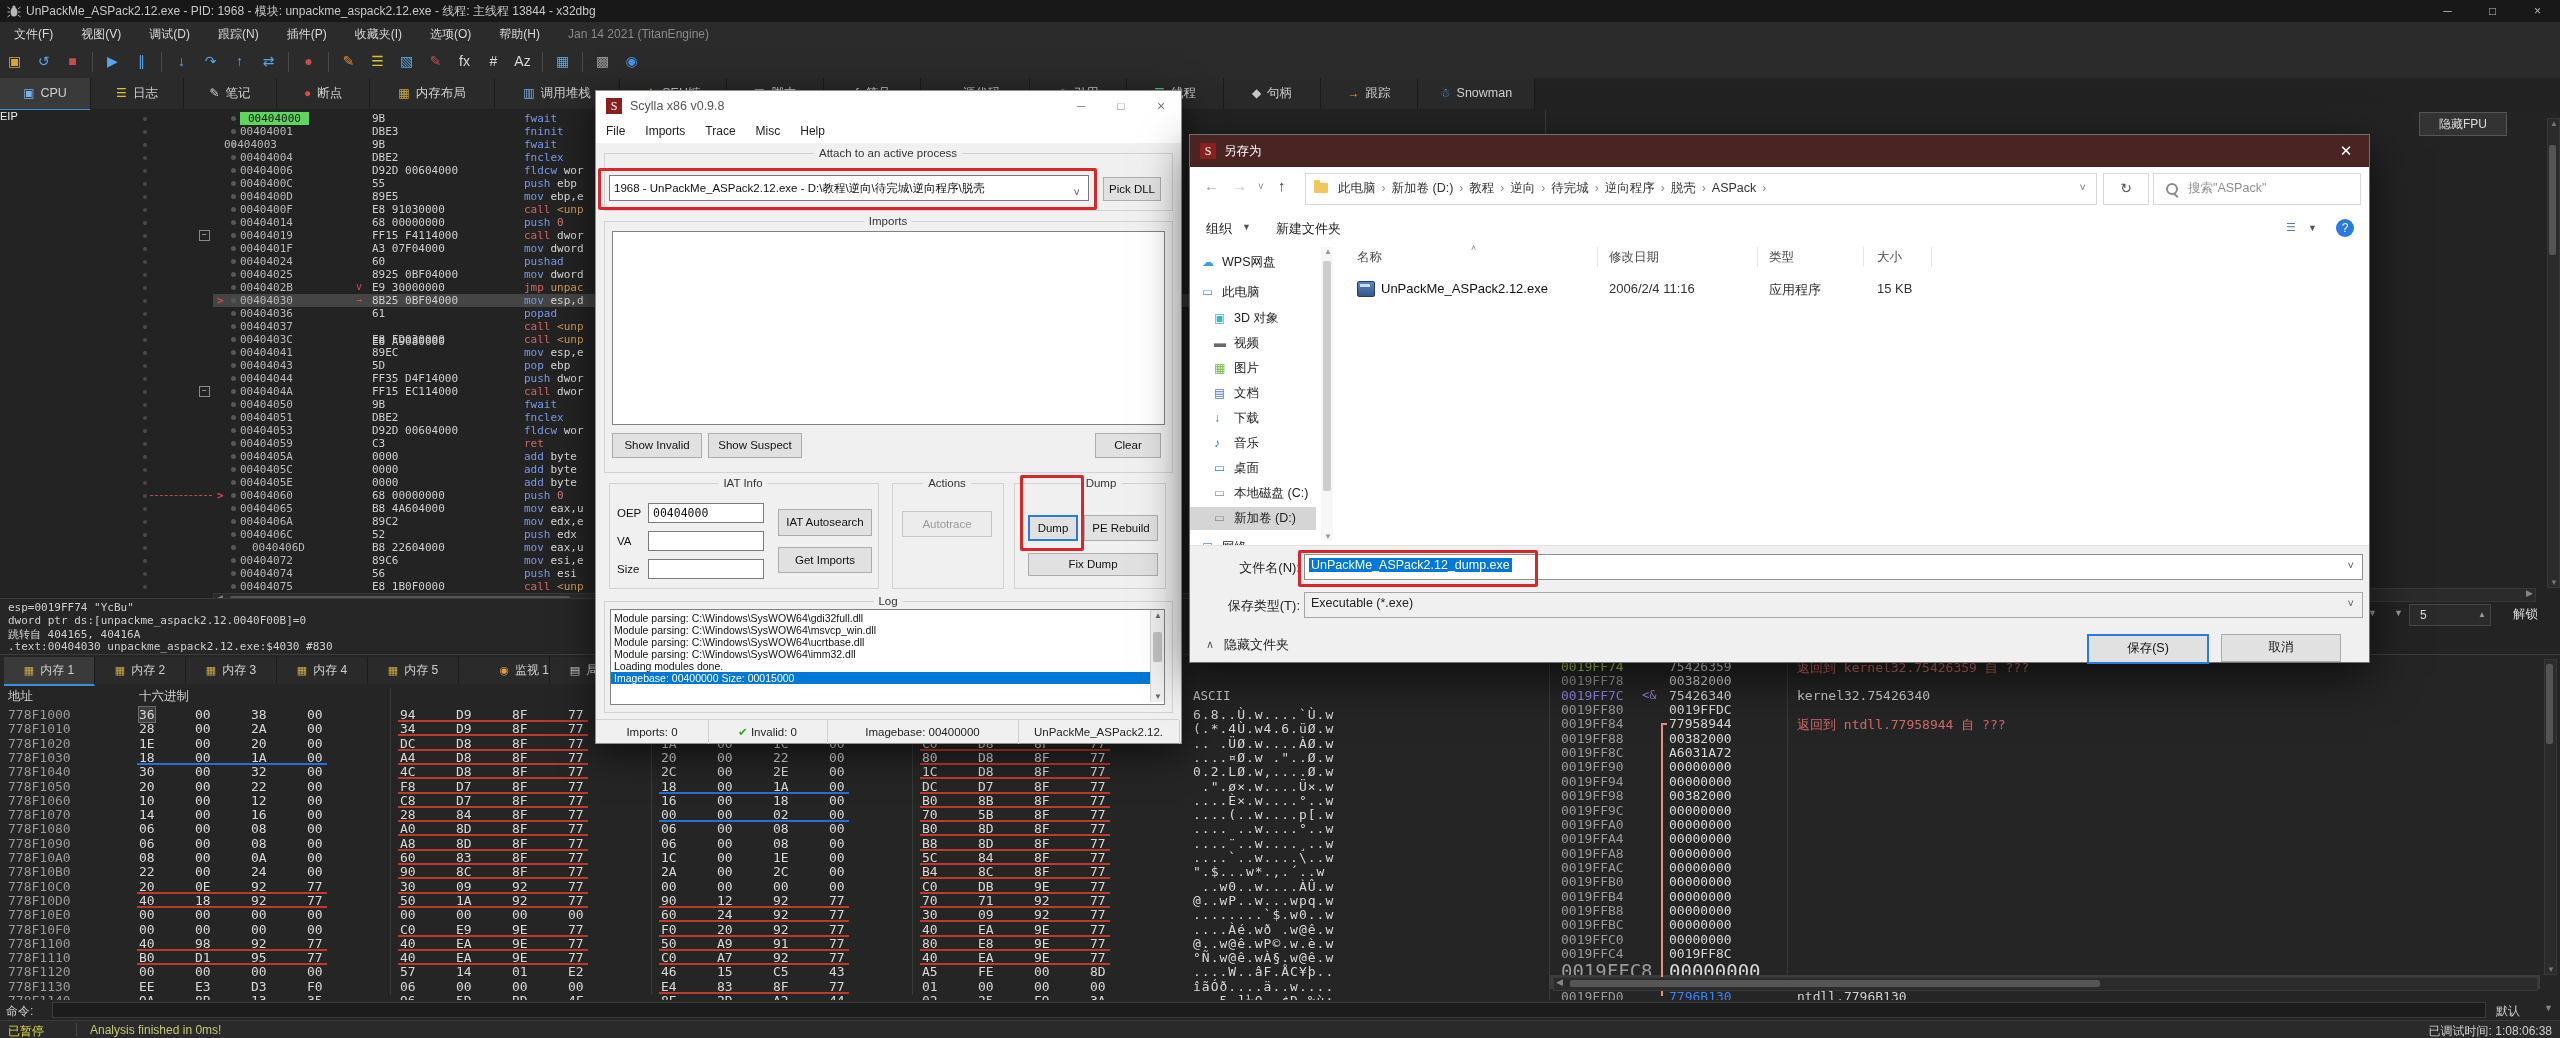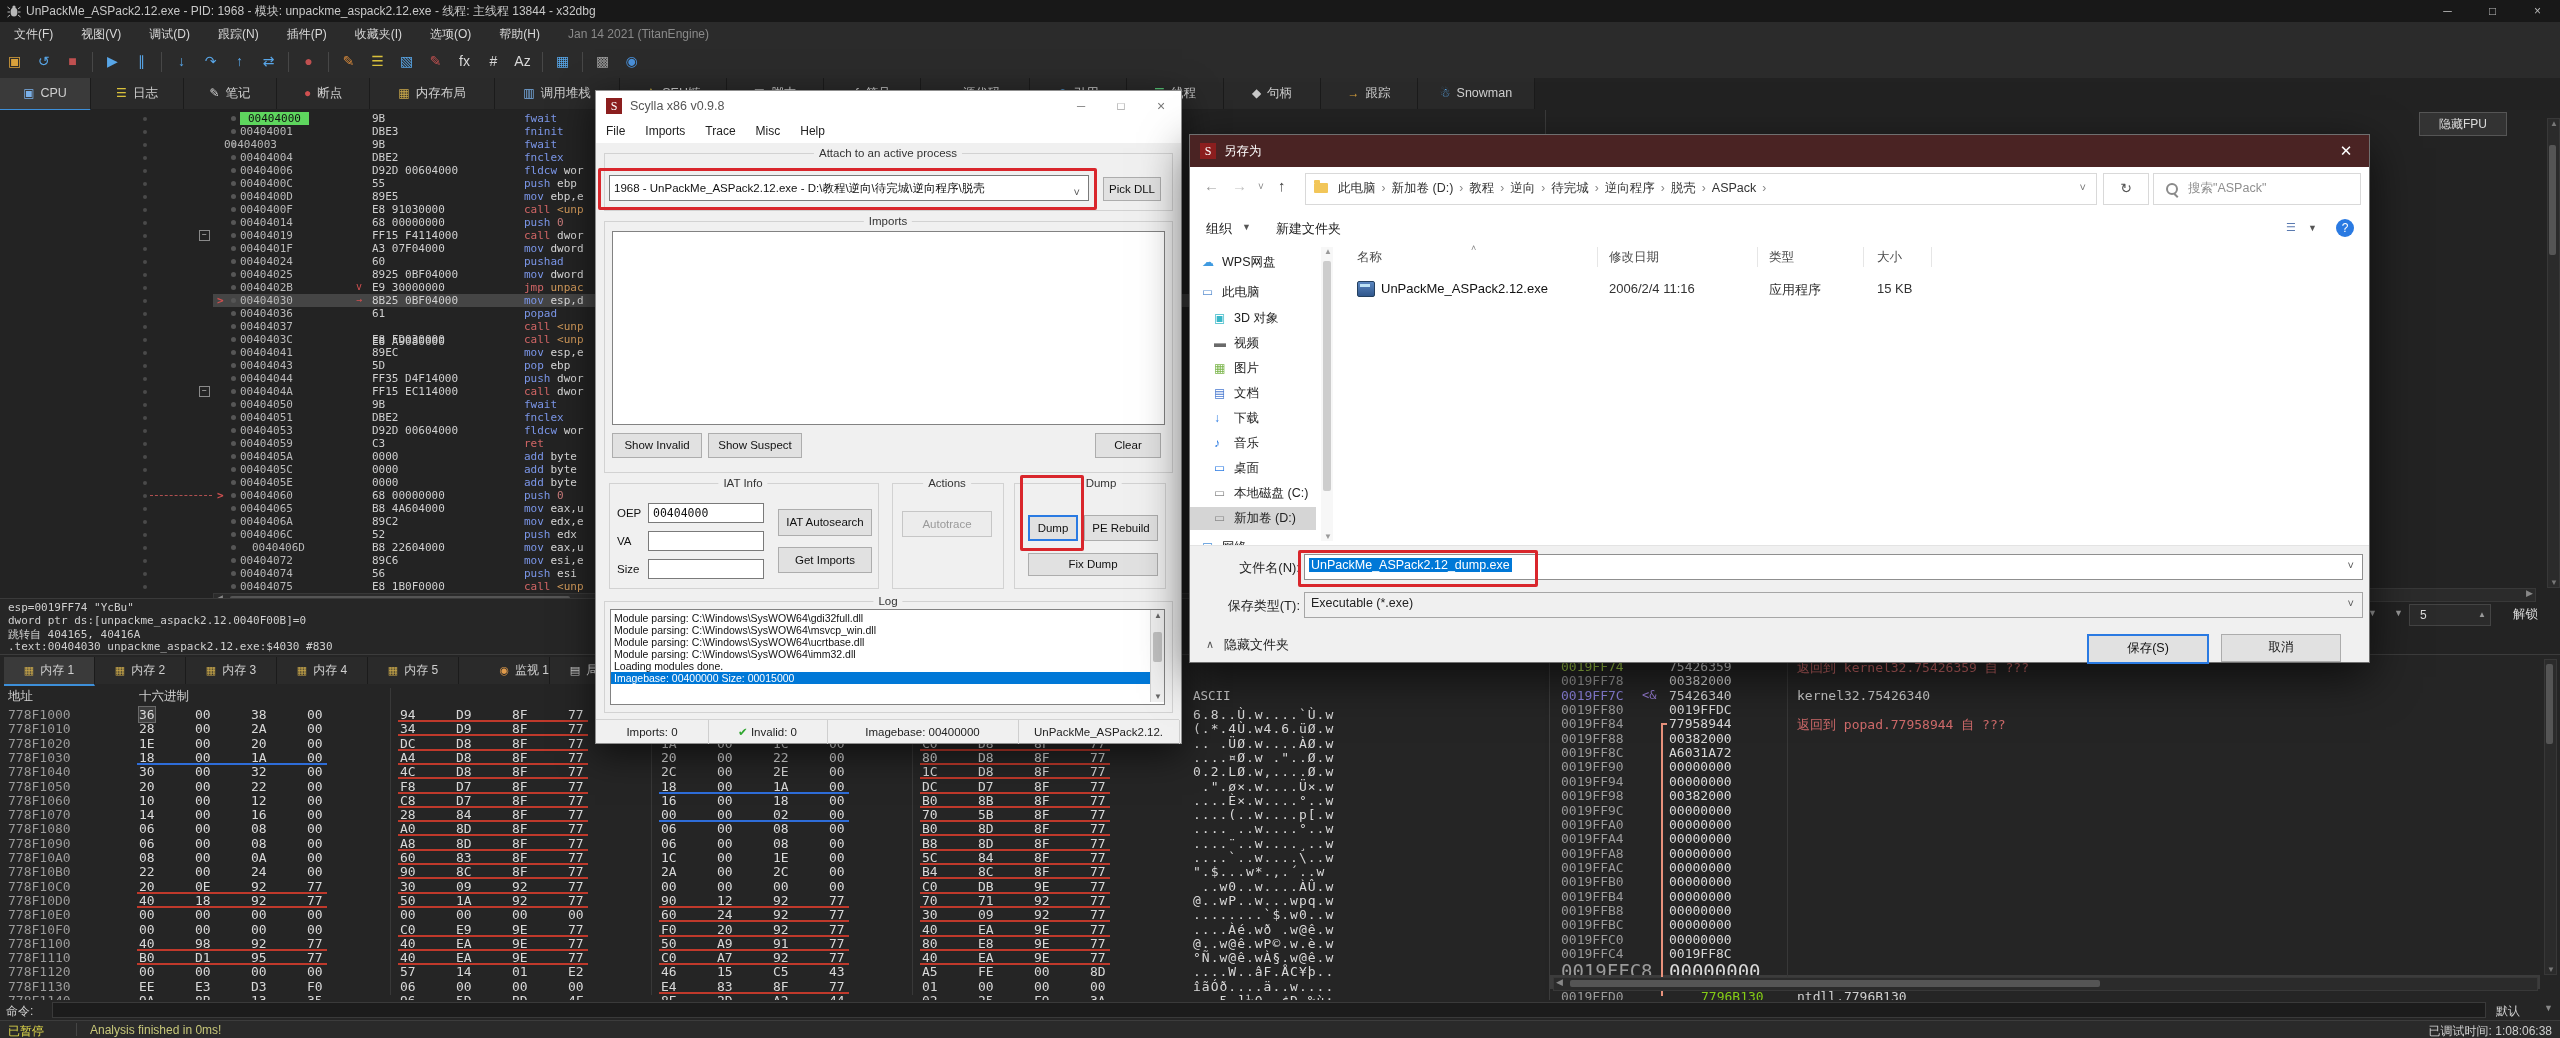--- a/index.html
+++ b/index.html
@@ -117,20 +117,21 @@
     <div class="vtab" style="left: 824px; width: 96px;"><span class="ic" style="color: rgb(224, 224, 224);">ƒ</span><span>符号</span></div>
     <div class="vtab" style="left: 921px; width: 108px;"><span class="ic" style="color: rgb(88, 166, 232);">≡</span><span>源代码</span></div>
     <div class="vtab" style="left: 1030px; width: 96px;"><span class="ic" style="color: rgb(88, 166, 232);">◎</span><span>引用</span></div>
     <div class="vtab" style="left: 1127px; width: 96px;"><span class="ic" style="color: rgb(88, 200, 120);">☰</span><span>线程</span></div>
     <div class="vtab" style="left: 1224px; width: 96px;"><span class="ic" style="color: rgb(200, 200, 200);">◆</span><span>句柄</span></div>
     <div class="vtab" style="left: 1321px; width: 96px;"><span class="ic" style="color: rgb(217, 161, 59);">→</span><span>跟踪</span></div>
     <div class="vtab" style="left: 1418px; width: 116px;"><span class="ic" style="color: rgb(88, 166, 232);">☃</span><span>Snowman</span></div>
   </div>
 
 <div class="abs" id="disasm">
+    <div style="left: 6px; top: 2px; color: rgb(240, 240, 240); font-size: 11px;">EIP</div>
     <div class="mono" style="position: absolute; left: 0px; top: 2px; width: 1545px; height: 13px; font-size: 11px;">
       <div class="dot abs" style="left: 143px; top: 5px; width: 4px; height: 4px; background: rgb(74, 74, 74);"></div>
       <div class="dot abs" style="left: 231px; top: 4px; width: 5px; height: 5px; background: rgb(86, 86, 86);"></div>
       <div style="position: absolute; left: 240px; top: 0px; background: rgb(94, 214, 94); color: rgb(16, 16, 16); padding: 0px 8px;">00404000</div>
       <div style="position: absolute; left: 372px; top: 0px; color: rgb(207, 207, 207);">9B</div>
       <div style="position: absolute; left: 524px; top: 0px;"><span style="color: rgb(123, 150, 232);">fwait</span></div>
     </div>
     <div class="mono" style="position: absolute; left: 0px; top: 15px; width: 1545px; height: 13px; font-size: 11px;">
       <div class="dot abs" style="left: 143px; top: 5px; width: 4px; height: 4px; background: rgb(74, 74, 74);"></div>
       <div class="dot abs" style="left: 231px; top: 4px; width: 5px; height: 5px; background: rgb(86, 86, 86);"></div>
@@ -921,21 +922,21 @@
       <div style="position: absolute; left: 119px; top: 0px; color: rgb(216, 216, 216);">75426340</div>
       <div style="position: absolute; left: 247px; top: 0px; color: rgb(207, 207, 207);">kernel32.75426340</div>
     </div>
     <div class="mono nosel" style="position: absolute; left: 0px; top: 47.05px; width: 1011px; height: 14px; font-size: 13px;">
       <div style="position: absolute; left: 11px; top: 0px; color: rgb(154, 154, 154);">0019FF80</div>
       <div style="position: absolute; left: 119px; top: 0px; color: rgb(216, 216, 216);">0019FFDC</div>
     </div>
     <div class="mono nosel" style="position: absolute; left: 0px; top: 61.4px; width: 1011px; height: 14px; font-size: 13px;">
       <div style="position: absolute; left: 11px; top: 0px; color: rgb(154, 154, 154);">0019FF84</div>
       <div style="position: absolute; left: 119px; top: 0px; color: rgb(216, 216, 216);">77958944</div>
-      <div style="position: absolute; left: 247px; top: 0px; color: rgb(207, 106, 106);">返回到 popad.77958944 自 ???</div>
+      <div style="position: absolute; left: 247px; top: 0px; color: rgb(207, 106, 106);">返回到 ntdll.77958944 自 ???</div>
     </div>
     <div class="mono nosel" style="position: absolute; left: 0px; top: 75.75px; width: 1011px; height: 14px; font-size: 13px;">
       <div style="position: absolute; left: 11px; top: 0px; color: rgb(154, 154, 154);">0019FF88</div>
       <div style="position: absolute; left: 119px; top: 0px; color: rgb(216, 216, 216);">00382000</div>
     </div>
     <div class="mono nosel" style="position: absolute; left: 0px; top: 90.1px; width: 1011px; height: 14px; font-size: 13px;">
       <div style="position: absolute; left: 11px; top: 0px; color: rgb(154, 154, 154);">0019FF8C</div>
       <div style="position: absolute; left: 119px; top: 0px; color: rgb(216, 216, 216);">A6031A72</div>
     </div>
     <div class="mono nosel" style="position: absolute; left: 0px; top: 104.45px; width: 1011px; height: 14px; font-size: 13px;">
@@ -999,21 +1000,21 @@
       <div style="position: absolute; left: 119px; top: 0px; color: rgb(216, 216, 216);">00000000</div>
     </div>
     <div class="mono nosel" style="position: absolute; left: 0px; top: 319.7px; width: 1011px; height: 14px; font-size: 13px;">
       <div style="position: absolute; left: 0px; top: 0px; width: 990px; height: 14px; background: rgb(60, 60, 60);"></div>
       <div style="position: absolute; left: 11px; top: 0px; color: rgb(154, 154, 154);">0019FFCC</div>
       <div style="position: absolute; left: 119px; top: 0px; color: rgb(216, 216, 216);">0019FFE4</div>
       <div style="position: absolute; left: 247px; top: 0px; color: rgb(207, 106, 106);">指向SEH_Record[1]的指针</div>
     </div>
     <div class="mono nosel" style="position: absolute; left: 0px; top: 334.05px; width: 1011px; height: 14px; font-size: 13px;">
       <div style="position: absolute; left: 11px; top: 0px; color: rgb(154, 154, 154);">0019FFD0</div>
-      <div style="position: absolute; left: 119px; top: 0px; color: #84cc16; margin-left: 32px;">7796B130</div>
+      <div style="position: absolute; left: 119px; top: 0px; color: #3b82f6;">7796B130</div>
       <div style="position: absolute; left: 247px; top: 0px; color: rgb(207, 207, 207);">ntdll.7796B130</div>
     </div>
     <div class="vline" style="left: 237px; top: 4px; height: 330px;"></div>
     <div class="abs" style="left: 111px; top: 68.4px; width: 2px; height: 272.65px; background: rgb(232, 146, 124);"></div>
     <div class="abs" style="left: 111px; top: 68.4px; width: 6px; height: 2px; background: rgb(232, 146, 124);"></div>
     <div class="track abs" style="left: 3px; top: 322px; width: 983px; height: 12px;">
       <div style="position: absolute; left: 2px; top: -1px; color: rgb(136, 136, 136); font-size: 9px;">◀</div>
       <div class="thumb" style="left: 16px; top: 2px; width: 530px; height: 7px;"></div>
     </div>
     <div class="track abs" style="left: 994px; top: 4px; width: 11px; height: 314px;">

